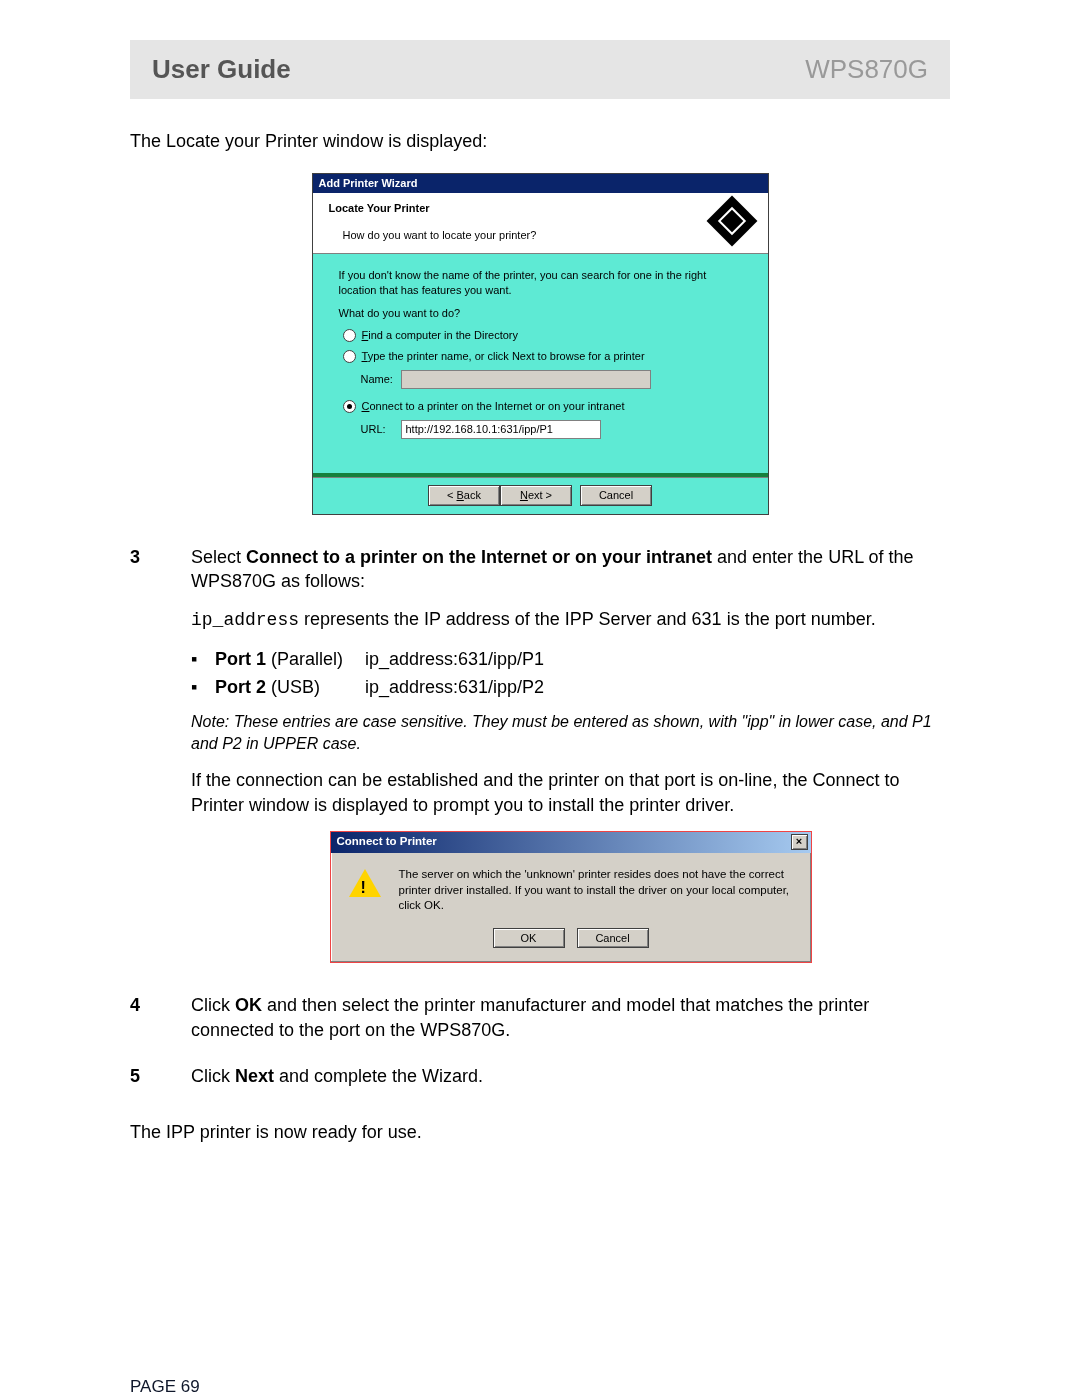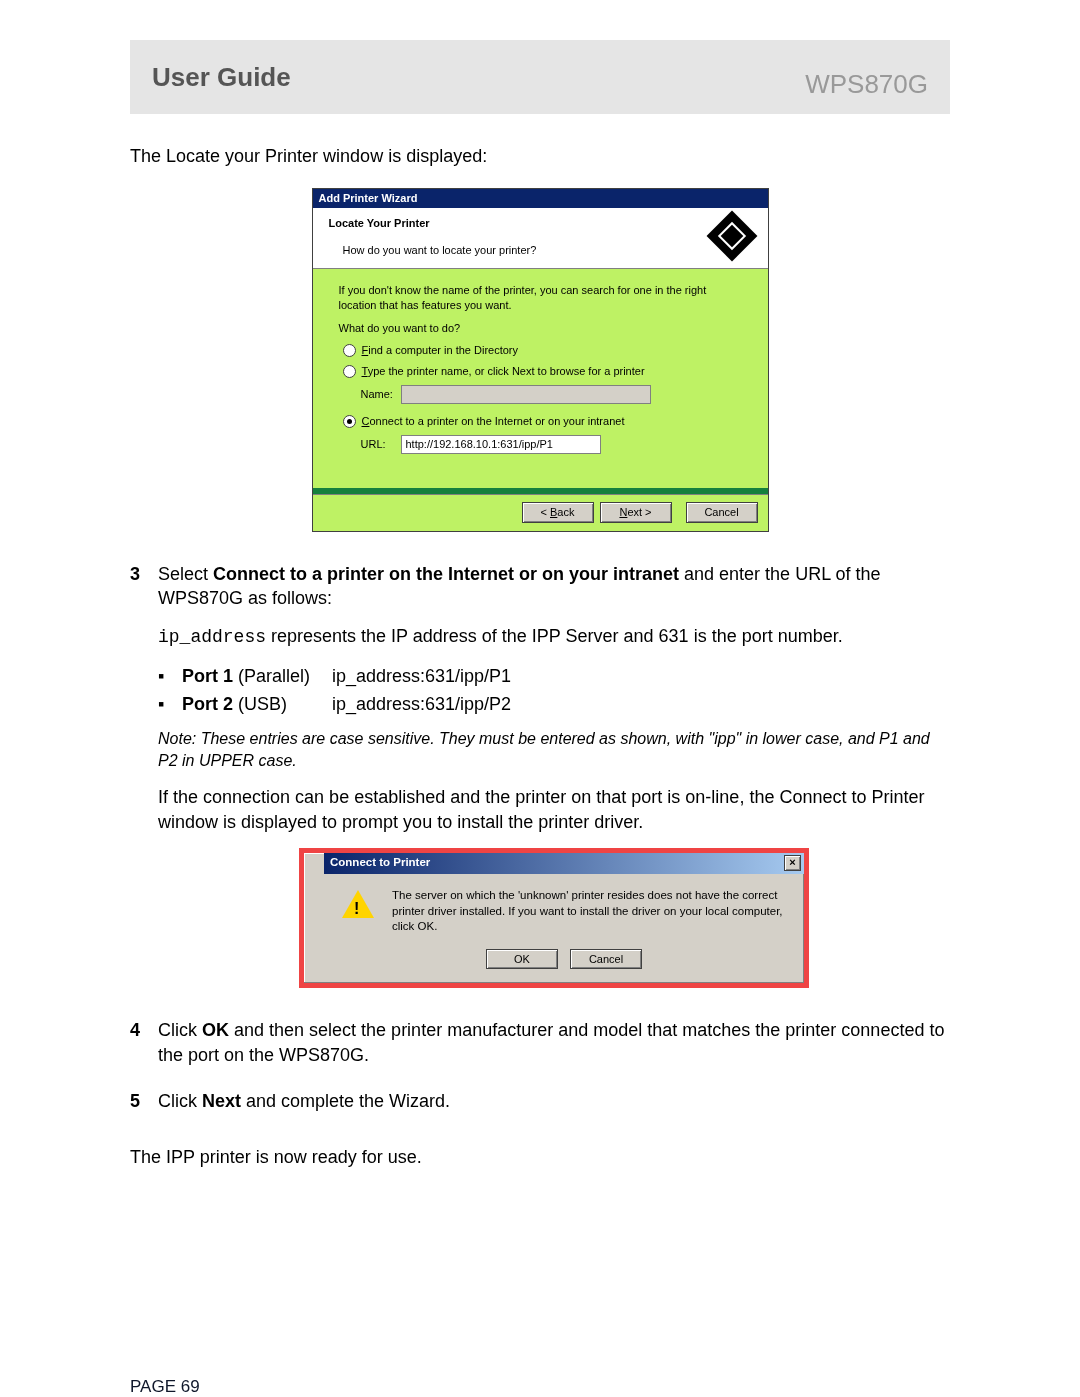--- a/index.html
+++ b/index.html
@@ -27,38 +27,37 @@
     margin: 40px 130px 0 130px;
   }
   .header-left {
     font-size: 26px;
     font-weight: bold;
     color: #555;
   }
   .header-right {
     font-size: 26px;
     color: #999;
-    margin-top: 15px;
   }
   .content {
     margin: 30px 130px 0 130px;
     font-size: 18px;
     line-height: 1.35;
   }
   .intro {
     margin-bottom: 20px;
   }
   .wizard-outer {
     display: flex;
     justify-content: center;
     margin: 20px 0 30px 0;
   }
   .wizard {
     width: 455px;
-    background: #bef264;
+    background: #5eead4;
     border: 1px solid #404040;
     font-family: Tahoma, sans-serif;
     font-size: 11px;
     color: #000;
   }
   .wizard-title {
     background: #0a246a;
     color: #fff;
     font-weight: bold;
     padding: 2px 6px;
@@ -143,26 +142,25 @@
     padding: 0 4px;
     font-family: Tahoma, sans-serif;
     font-size: 11px;
     width: 190px;
     line-height: 17px;
   }
   .field-disabled {
     background: #d4d0c8 !important;
   }
   .wizard-footer {
-    border-top: 6px solid #15803d;
+    border-top: 4px solid #15803d;
     box-shadow: inset 0 1px 0 #808080;
     padding: 8px 10px;
     display: flex;
-    justify-content: flex-end;
-    gap: 6px;
+    justify-content: center;
   }
   .win-btn {
     border: 1px solid #404040;
     background: #d4d0c8;
     box-shadow: inset 1px 1px 0 #fff, inset -1px -1px 0 #808080;
     font-family: Tahoma, sans-serif;
     font-size: 11px;
     padding: 2px 0;
     width: 70px;
     text-align: center;
@@ -173,20 +171,21 @@
     display: flex;
     margin: 8px 0 0 0;
   }
   .step-num {
     font-weight: bold;
     width: 28px;
     flex-shrink: 0;
   }
   .step-body {
     flex: 1;
+    margin-left: 33px;
   }
   .step-body p {
     margin: 0 0 14px 0;
   }
   .mono {
     font-family: "Courier New", monospace;
   }
   .port-table {
     margin: 4px 0 12px 0;
   }
@@ -209,25 +208,24 @@
   }
 
   .dialog-outer {
     display: flex;
     justify-content: center;
     margin: 12px 0 22px 0;
   }
   .dialog {
     width: 480px;
     background: #d4d0c8;
-    border: 5px solid #ef4444;
+    border: 1px solid #ef4444;
     box-shadow: inset -1px -1px 0 #808080, inset 1px 1px 0 #fff;
     font-family: Tahoma, sans-serif;
     font-size: 11.5px;
-    padding-left: 20px;
   }
   .dialog-title {
     background: linear-gradient(to right, #0a246a, #a6caf0);
     color: #fff;
     font-weight: bold;
     padding: 2px 3px 3px 6px;
     display: flex;
     justify-content: space-between;
     align-items: center;
     font-size: 11.5px;

